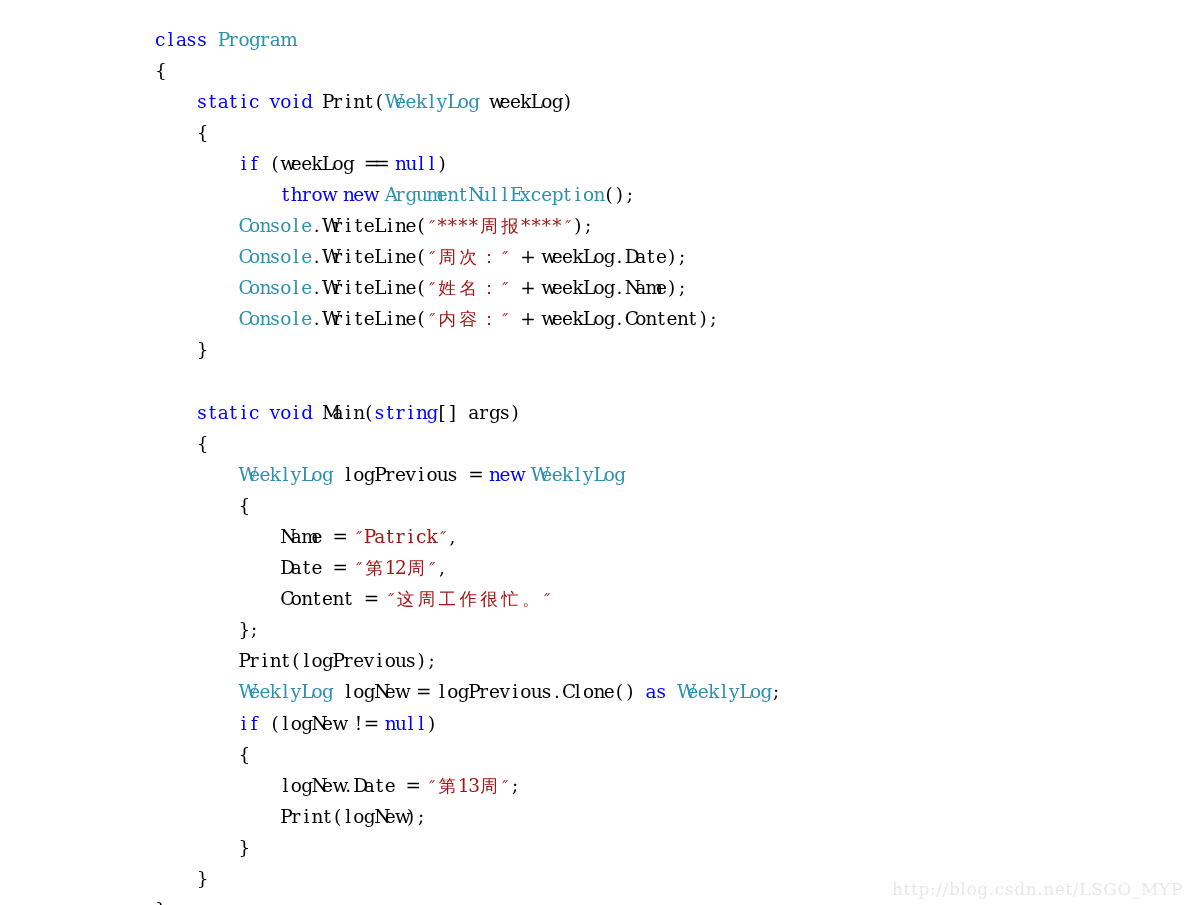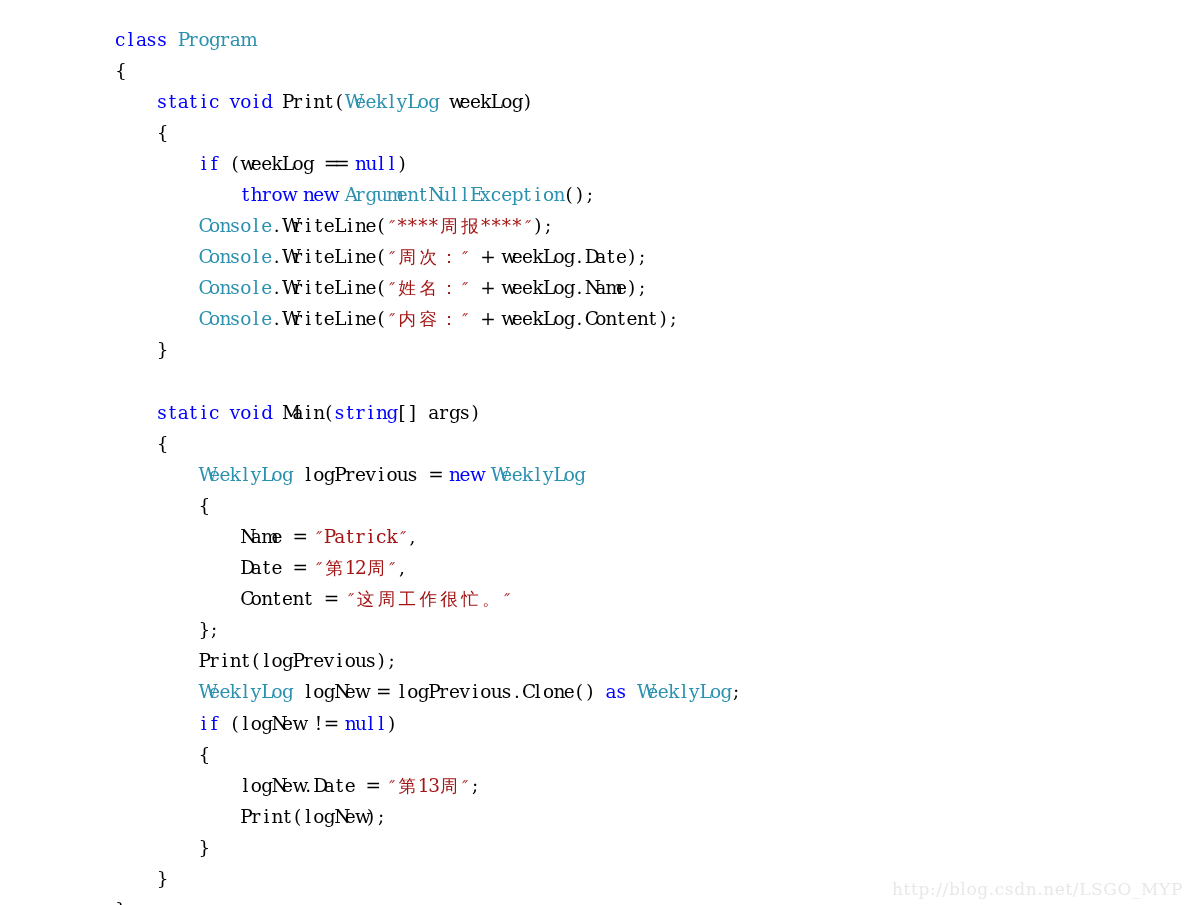--- a/index.html
+++ b/index.html
@@ -33,20 +33,21 @@
     line-height: 31.1px;
     white-space: pre;
     letter-spacing: 0px;
     color: #000000;
   }
 
   .code-line {
     height: 31.1px;
     white-space: pre;
     font-variant-ligatures: none;
+    margin-left: 40px;
   }
 
   
   .tok-plain   { color: #000000; }
   .tok-keyword { color: #0000ff; }
   .tok-type    { color: #2b91af; }
   .tok-string  { color: #a31515; }
   .tok-punct   { color: #000000; }
 
   

